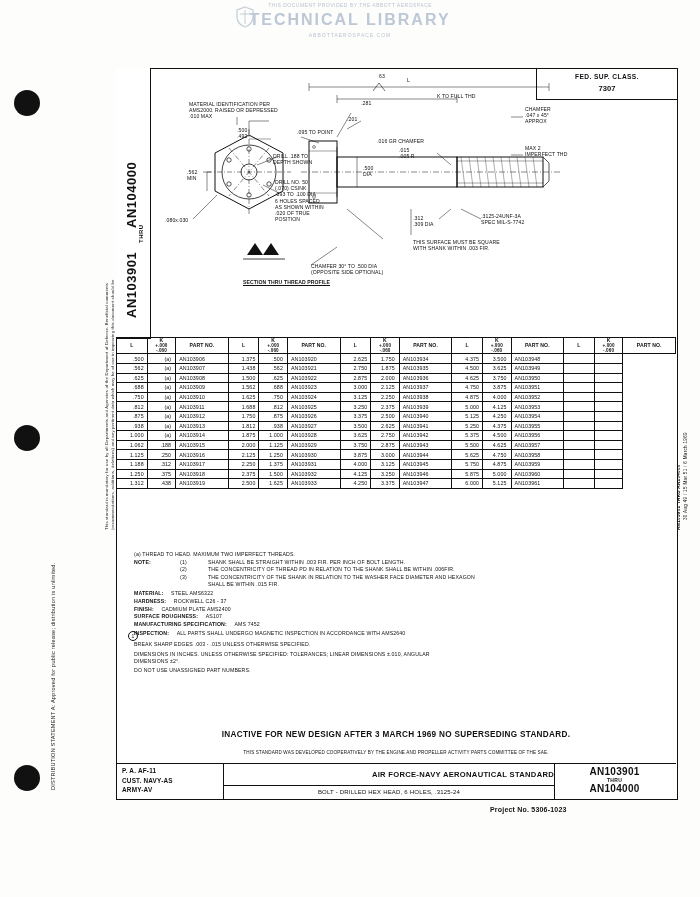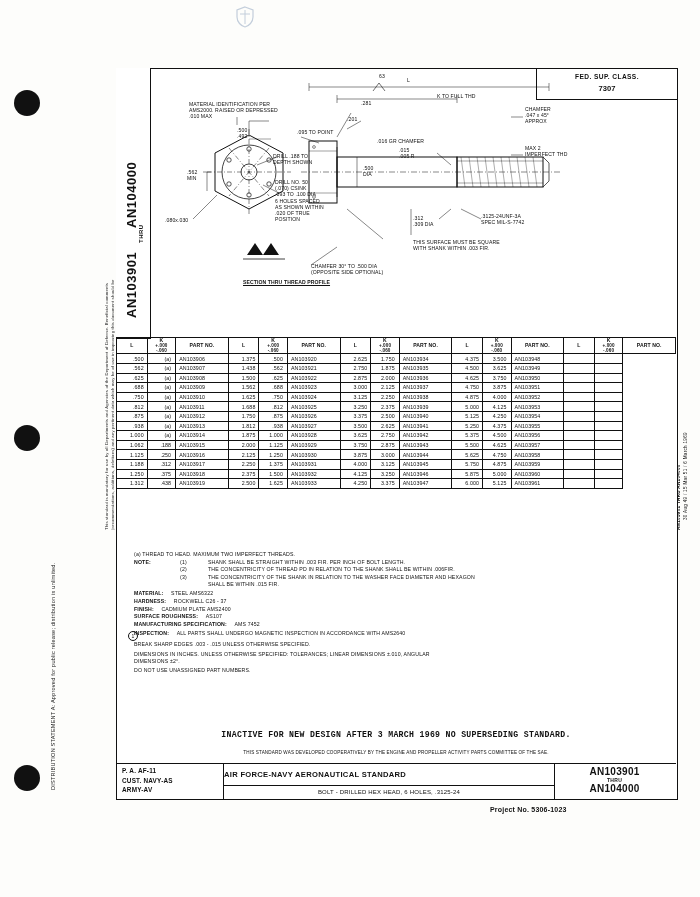--- a/index.html
+++ b/index.html
@@ -58,46 +58,51 @@
   .blockgap td{border-top:.8px solid #111;}
   .kplus{font-size:4.6px;display:block;line-height:5px;}
 
   
   .notes{position:absolute;left:-1px;top:482px;width:560px;padding:0;}
   .nrow{font-size:5.2px;line-height:7.6px;letter-spacing:.15px;padding-left:66px;position:relative;}
   .nrow .tag{position:absolute;left:18px;font-weight:bold;}
   .ins-circ{position:absolute;left:12px;top:1px;width:8px;height:8px;border:.8px solid #111;border-radius:50%;font-size:5px;text-align:center;line-height:8px;}
 
   
-  .inactive{position:absolute;left:-1px;top:661px;width:560px;text-align:center;font-size:8.2px;font-weight:bold;letter-spacing:.3px;font-family:Liberation Mono, monospace;}
+  .inactive{position:absolute;left:-1px;top:661px;width:560px;text-align:center;font-size:8.2px;font-weight:bold;letter-spacing:.3px;}
   .devline{position:absolute;left:-1px;top:681px;width:560px;text-align:center;font-size:4.6px;letter-spacing:.15px;}
 
   
   .title{position:absolute;left:-1px;top:694px;width:560px;height:36px;border-top:1.2px solid #111;}
   .tb-left{position:absolute;left:0;top:0;width:108px;height:36px;border-right:1.2px solid #111;font-size:6.4px;font-weight:bold;line-height:9.6px;padding:2px 0 0 6px;box-sizing:border-box;letter-spacing:.2px;}
   .tb-mid{position:absolute;left:108px;top:0;width:330px;height:36px;border-right:1.2px solid #111;}
-  .tb-mid .t1{text-align:left;font-size:7.6px;font-weight:bold;letter-spacing:.3px;margin-top:6px;}
+  .tb-mid .t1{text-align:right;font-size:7.6px;font-weight:bold;letter-spacing:.3px;margin-top:6px;}
   .tb-mid .divider{position:absolute;left:0;top:21px;width:100%;height:0;border-top:1.2px solid #111;}
   .tb-mid .t2{position:absolute;left:0;top:25px;width:100%;text-align:center;font-size:6px;letter-spacing:.2px;}
   .tb-right{position:absolute;left:438px;top:0;width:121px;height:36px;text-align:center;}
   .tb-right .r1{font-size:10px;font-weight:bold;margin-top:2px;letter-spacing:.3px;}
   .tb-right .r2{font-size:5px;font-weight:bold;letter-spacing:.3px;}
   .tb-right .r3{font-size:10px;font-weight:bold;letter-spacing:.3px;}
 
   .project{position:absolute;left:490px;top:806px;font-size:7px;font-weight:bold;letter-spacing:.2px;}
 
   
   .redge{position:absolute;left:676px;top:530px;transform-origin:0 0;transform:rotate(-90deg);font-size:4.6px;white-space:nowrap;letter-spacing:.3px;font-weight:bold;}
   .redge2{position:absolute;left:683px;top:520px;transform-origin:0 0;transform:rotate(-90deg);font-size:4.6px;white-space:nowrap;letter-spacing:.3px;}
 </style>
 </head>
 <body>
 
 <div class="page">
 
+  <div class="wm">
+    <div class="wm-top">THIS DOCUMENT PROVIDED BY THE ABBOTT AEROSPACE</div>
+    <div class="wm-mid">TECHNICAL LIBRARY</div>
+    <div class="wm-bot">ABBOTTAEROSPACE.COM</div>
+  </div>
   <div class="wm-shield">
     <svg width="18" height="22" viewBox="0 0 18 22">
         <path d="M9 1 L17 4 V11 C17 16 13 20 9 21 C5 20 1 16 1 11 V4 Z" fill="none" stroke="#c3cedb" stroke-width="1.2"></path>
         <path d="M9 4 V18 M4 8 H14" stroke="#c3cedb" stroke-width="1"></path>
       </svg>
   </div>
 
   <div class="hole h1"></div>
   <div class="hole h2"></div>
   <div class="hole h3"></div>

